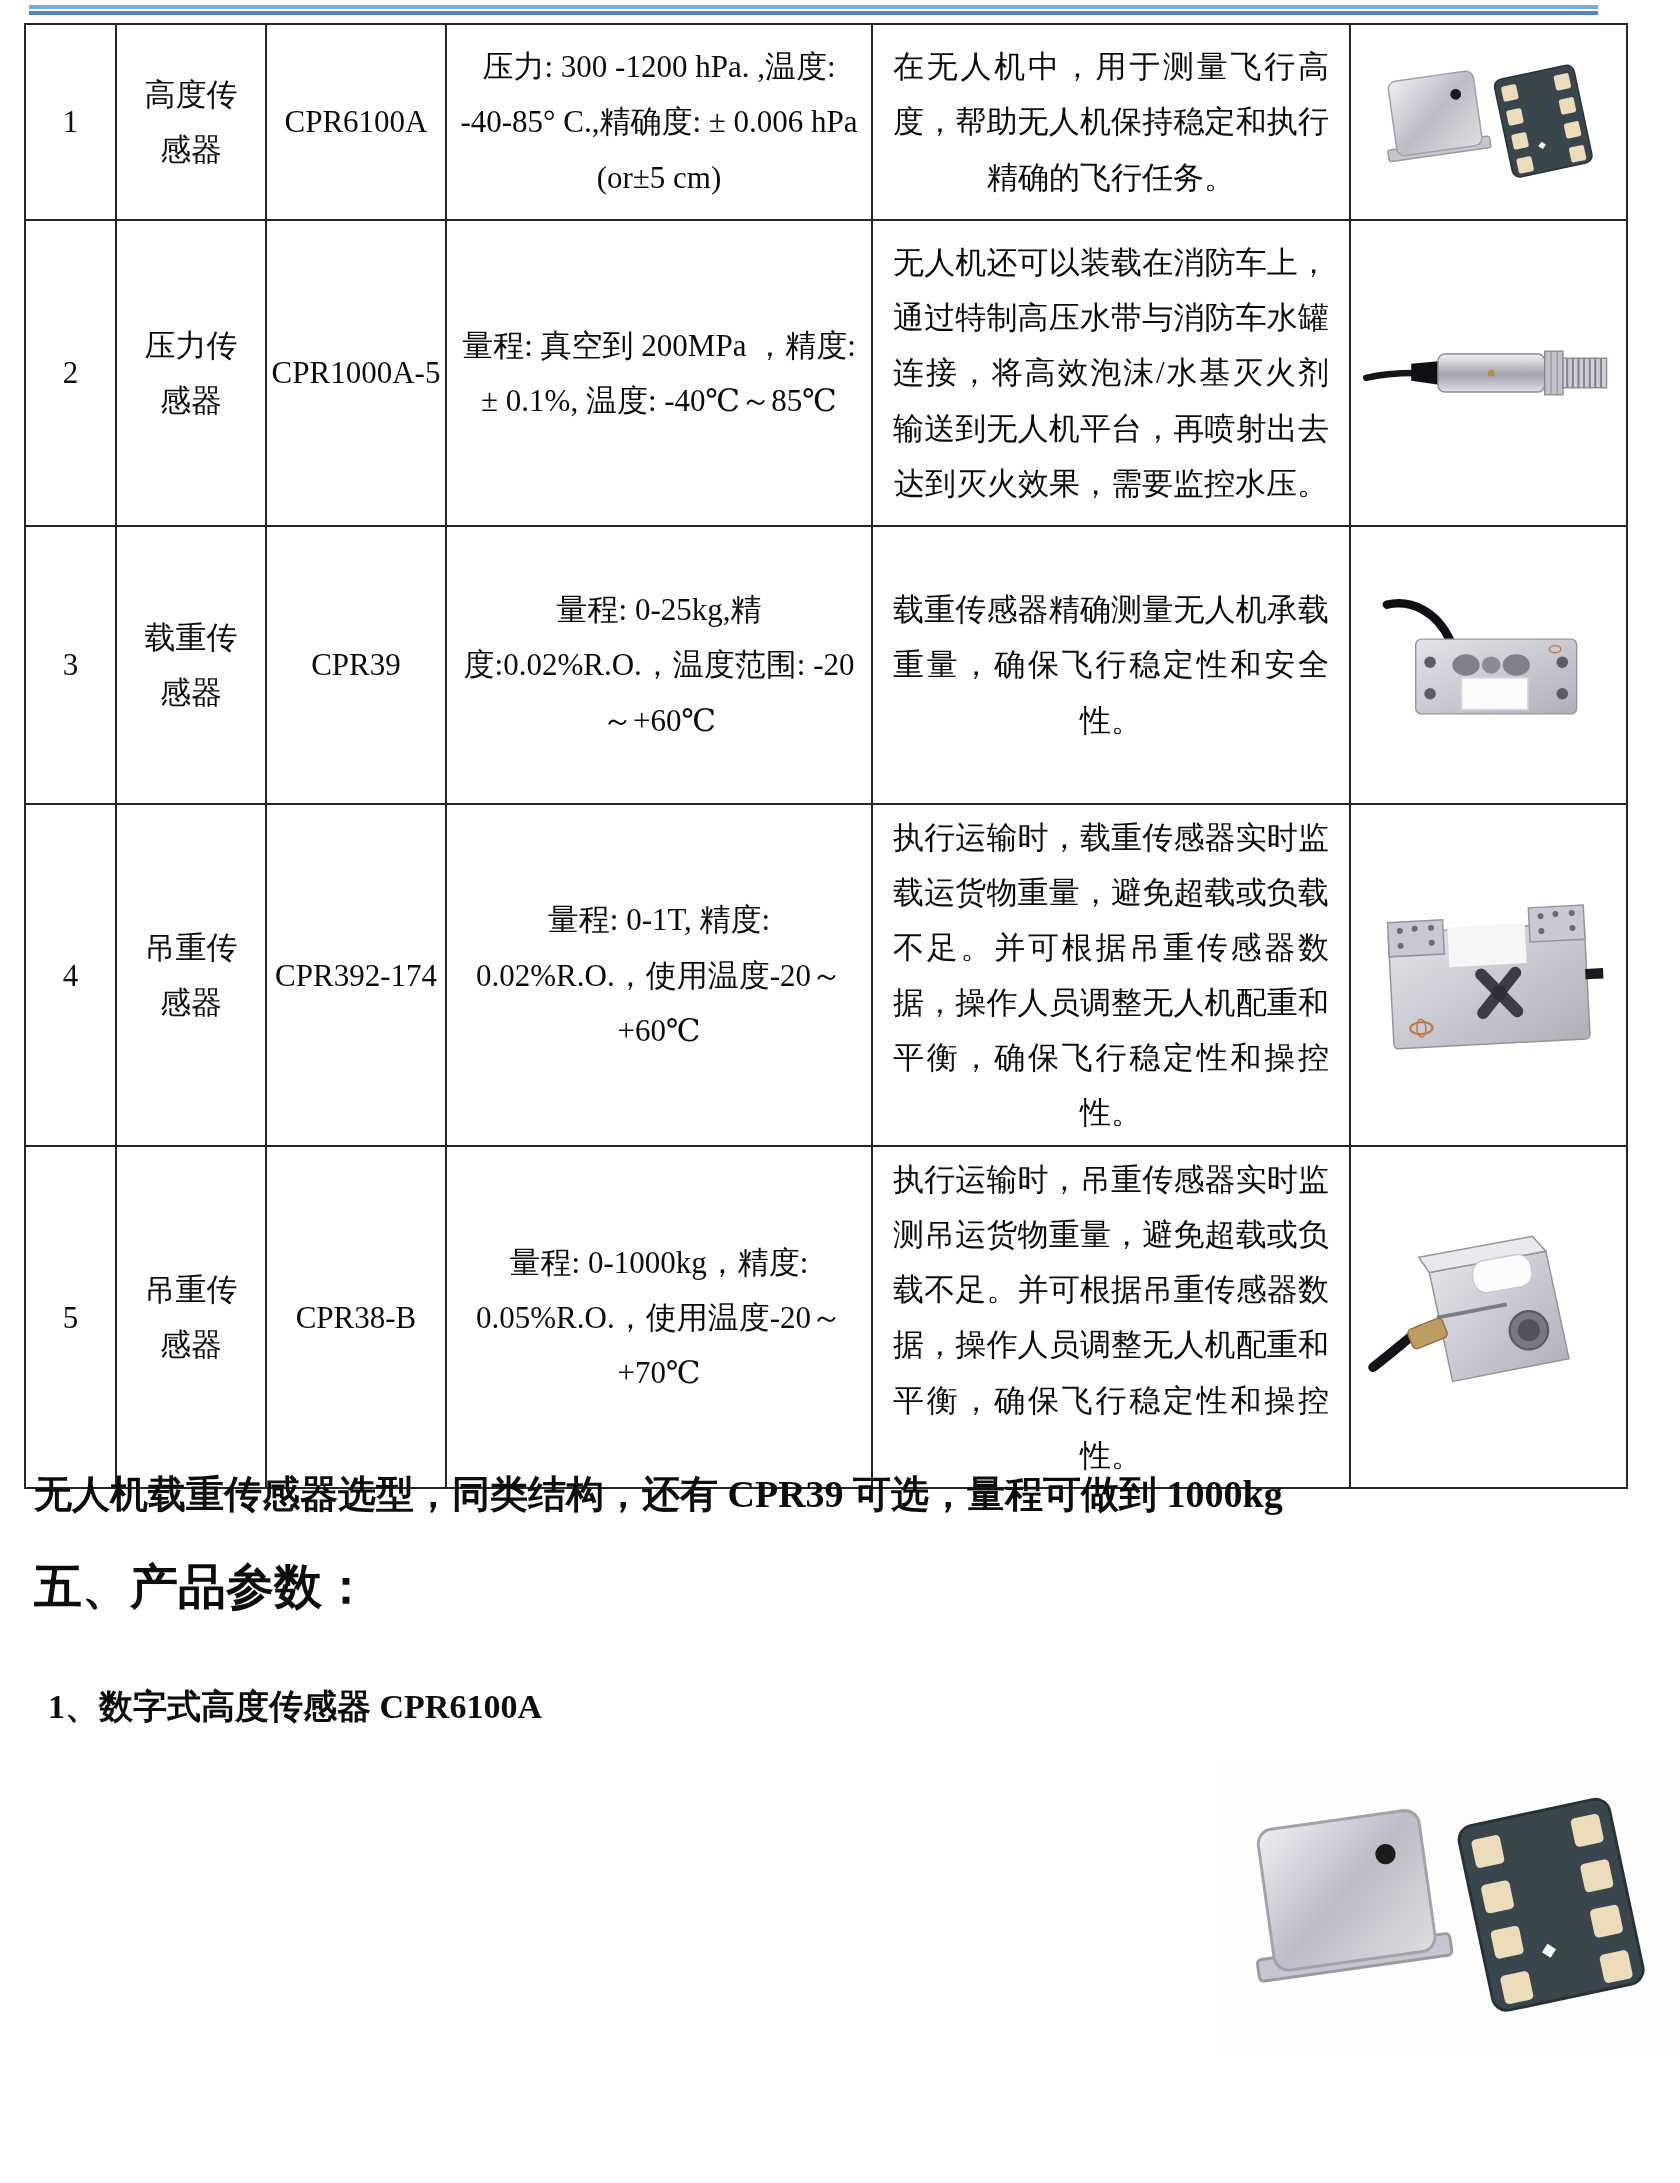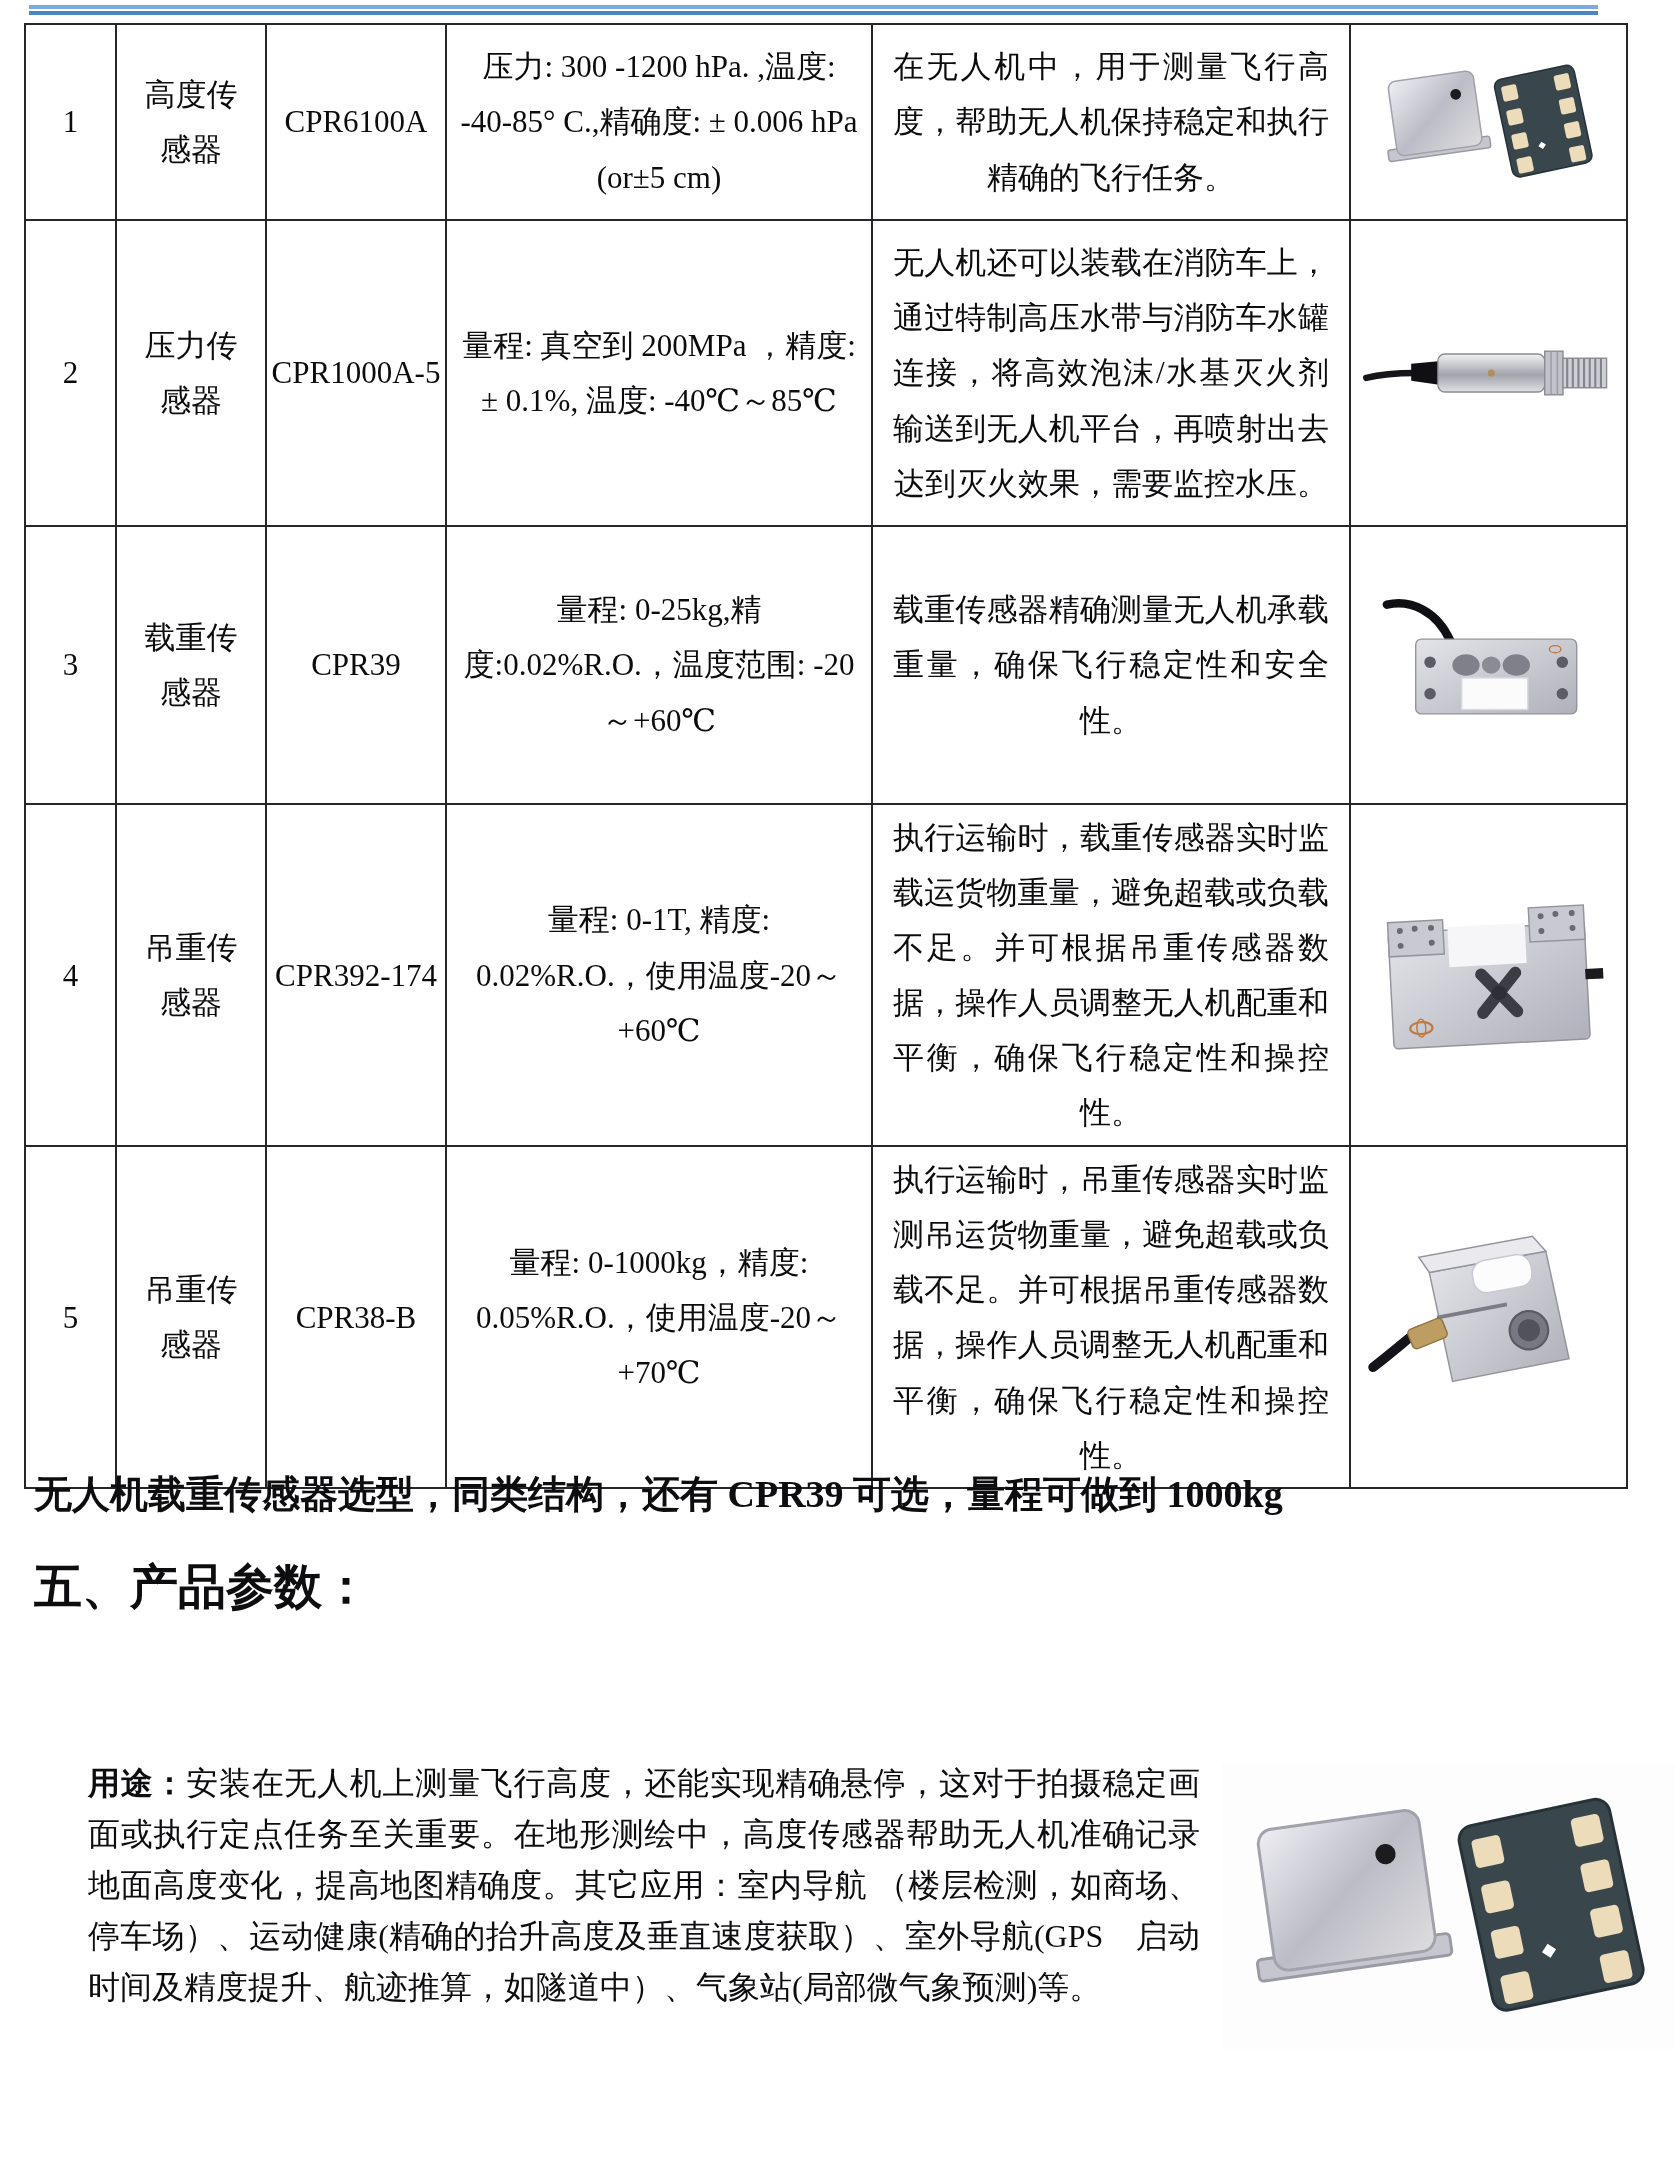--- a/index.html
+++ b/index.html
@@ -220,22 +220,22 @@
             </svg>
         </td>
       </tr>
     </tbody>
   </table>
 
   <div class="note">无人机载重传感器选型，同类结构，还有 CPR39 可选，量程可做到 1000kg</div>
 
   <div class="heading">五、产品参数：</div>
 
-
-  <div class="usage"><span class="lead">用途：</span><span>安装在无人机上测量飞行高度，还能实现精确悬停，这对于拍摄稳定画面或执行定点任务至关重要。在地形测绘中，高度传感器帮助无人机准确记录地面高度变化，提高地图精确度。其它应用：室内导航 （楼层检测，如商场、停车场）、运动健康(精确的抬升高度及垂直速度获取）、室外导航(GPS　启动时间及精度提升、航迹推算，如隧道中）、气象站(局部微气象预测)等。</span></div>
+  <div class="subheading">1、数字式高度传感器 CPR6100A</div>
+
 
   <div class="bottom-photo">
     <svg width="435" height="261" viewBox="0 0 300 180">
         <use href="#sym-chips" width="300" height="180"></use>
       </svg>
   </div>
 
 </div>
 
 

